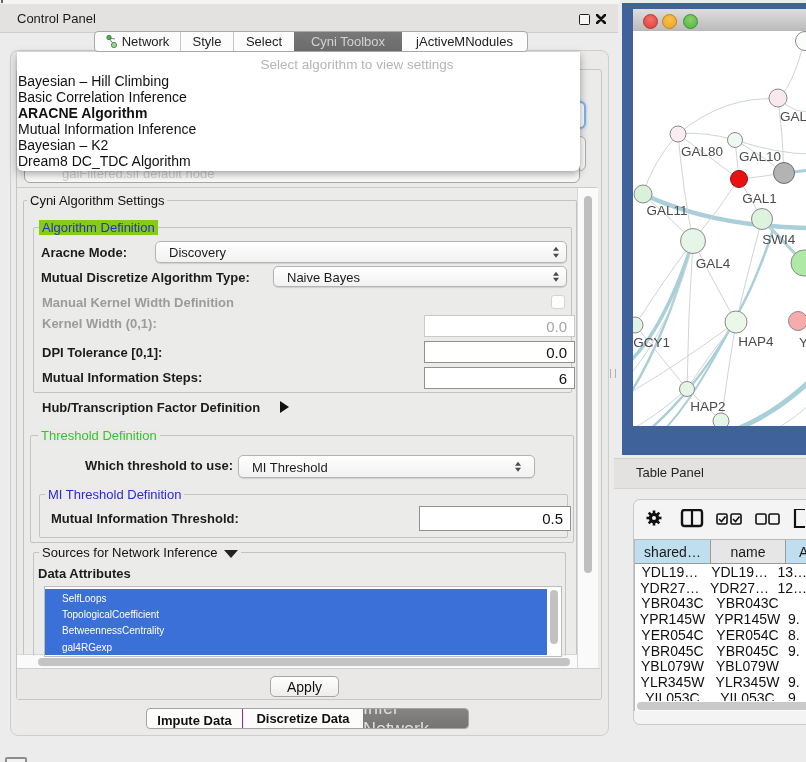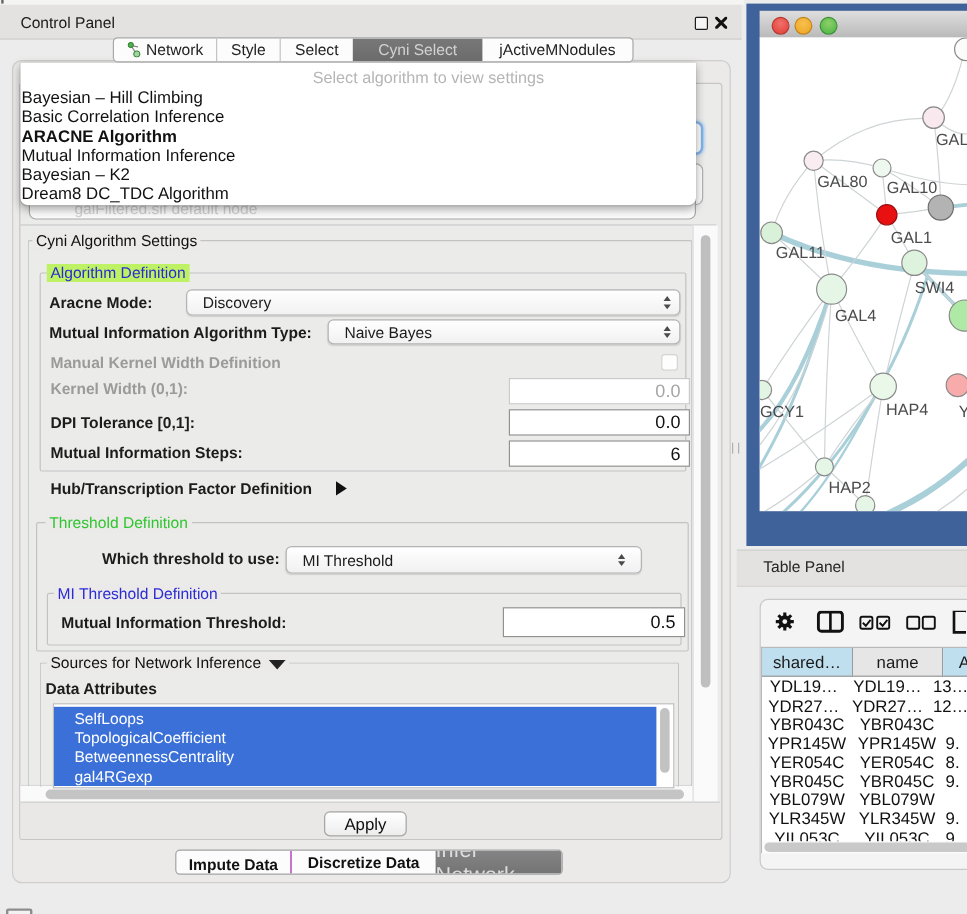--- a/index.html
+++ b/index.html
@@ -51,21 +51,21 @@
     <span style="font-size:13px;color:#222;">Network</span>
   </div>
   <div style="width:52px;display:flex;align-items:center;justify-content:center;border-right:1px solid #c4c4c4;">
     <span style="font-size:13px;color:#222;">Style</span>
   </div>
   <div style="width:60px;display:flex;align-items:center;justify-content:center;">
     <span style="font-size:13px;color:#222;">Select</span>
   </div>
   <div style="width:108px;display:flex;align-items:center;justify-content:center;
     background:linear-gradient(#787878,#6b6b6b);">
-    <span style="font-size:13px;color:#d2d2d2;">Cyni Select</span>
+    <span style="font-size:13px;color:#d2d2d2;">Cyni Toolbox</span>
   </div>
   <div style="flex:1;display:flex;align-items:center;justify-content:center;">
     <span style="font-size:13px;color:#222;">jActiveMNodules</span>
   </div>
 </div>
 
 <div class="abs" style="left:16px;top:69px;width:584px;height:629px;border:1px solid #c6c6c6;border-radius:3px;background:#ebebea;"></div>
 
 <div class="abs" style="left:22px;top:101px;width:560px;height:24px;border-radius:6px;
   background:#fdfdfd;border:2px solid #80b3e9;box-shadow:0 0 3px #9cc3ee;"></div>
@@ -100,32 +100,32 @@
   </div>
   <div style="flex:1;display:flex;align-items:center;justify-content:center;background:linear-gradient(#848484,#747474);">
     <span style="font-size:18px;color:#dedede;">Infer Network</span>
   </div>
 </div>
 
 <div class="group" style="left:23px;top:200px;width:552px;height:454px;border-bottom:none;"></div>
 <div class="abs glabel" style="left:27px;top:193px;background:#ebeae9;color:#111;">Cyni Algorithm Settings</div>
 
 <div class="group" style="left:33px;top:227px;width:537px;height:164px;"></div>
-<div class="abs glabel" style="left:39px;top:220px;background:#bef264;color:#2b2bd4;">Algorithm Definition</div>
+<div class="abs glabel" style="left:39px;top:220px;background:#84cc16;color:#2b2bd4;">Algorithm Definition</div>
 
 <div class="abs lbl b" style="left:41px;top:245px;">Aracne Mode:</div>
 <div class="combo" style="left:155px;top:241px;width:410px;height:20px;">
   <span class="ct">Discovery</span>
   <span class="ar">
       <span class="tri-u"></span>
       <span class="tri-d"></span>
     </span>
 </div>
 
-<div class="abs lbl b" style="left:41px;top:270px;">Mutual Information Algorithm Type:</div>
+<div class="abs lbl b" style="left:41px;top:270px;">Mutual Discretize Algorithm Type:</div>
 <div class="combo" style="left:273px;top:266px;width:292px;height:19px;">
   <span class="ct">Naive Bayes</span>
   <span class="ar">
       <span class="tri-u"></span>
       <span class="tri-d"></span>
     </span>
 </div>
 
 <div class="abs lbl b dis" style="left:42px;top:295px;">Manual Kernel Width Definition</div>
 <div class="abs" style="left:551px;top:295px;width:12px;height:12px;border:1px solid #d4d4d4;border-radius:3px;background:#fdfdfd;"></div>
@@ -160,21 +160,21 @@
 <div class="abs lbl b" style="left:51px;top:511px;">Mutual Information Threshold:</div>
 <div class="field" style="left:419px;top:506px;width:143px;height:23px;">0.5</div>
 
 <div class="group" style="left:33px;top:552px;width:531px;height:103px;border-bottom:none;"></div>
 <div class="abs glabel" style="left:39px;top:545px;background:#ebeae9;color:#111;">Sources for Network Inference <span style="display:inline-block;width:0;height:0;border-left:7px solid transparent;border-right:7px solid transparent;border-top:8px solid #222;vertical-align:middle;margin-left:3px;"></span></div>
 
 <div class="abs lbl b" style="left:38px;top:566px;">Data Attributes</div>
 
 <div class="abs" style="left:44px;top:586px;width:516px;height:69px;background:#fff;border:1px solid #bdbdbd;overflow:hidden;">
   <div style="position:absolute;left:0;top:2px;width:502px;height:66px;background:#3a70d8;"></div>
-  <div style="position:absolute;left:17px;top:4px;font-size:13px;color:#fff;line-height:16.2px;">
+  <div style="position:absolute;left:17px;top:4px;font-size:10px;color:#fff;line-height:16.2px;">
     SelfLoops<br>TopologicalCoefficient<br>BetweennessCentrality<br>gal4RGexp
   </div>
   <div style="position:absolute;left:505px;top:3px;width:8px;height:54px;background:#c2c2c2;border-radius:4px;"></div>
 </div>
 
 <div class="abs" style="left:17px;top:52px;width:563px;height:119px;background:#fff;
   border-radius:0 0 6px 6px;box-shadow:0 3px 8px rgba(0,0,0,0.35),0 0 1px rgba(0,0,0,0.2);"></div>
 <div class="abs" style="left:17px;top:57px;width:680px;text-align:center;font-size:13.5px;color:#b5b5b5;">Select algorithm to view settings</div>
 <div class="abs" style="left:18px;top:73px;font-size:14px;color:#111;line-height:16px;">
   Bayesian – Hill Climbing<br>

